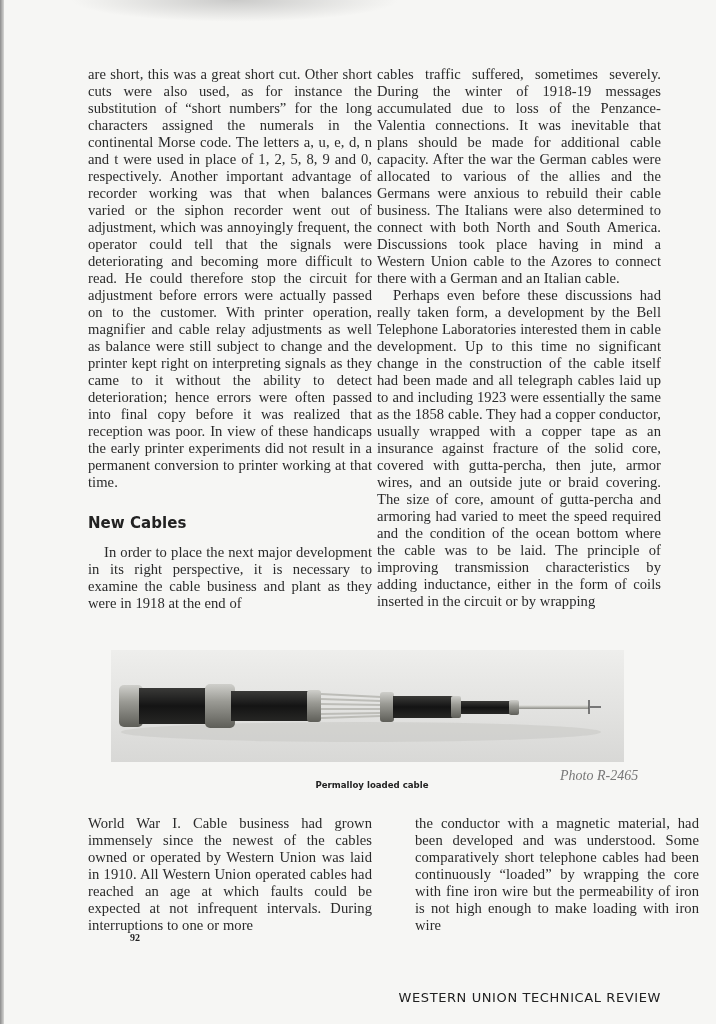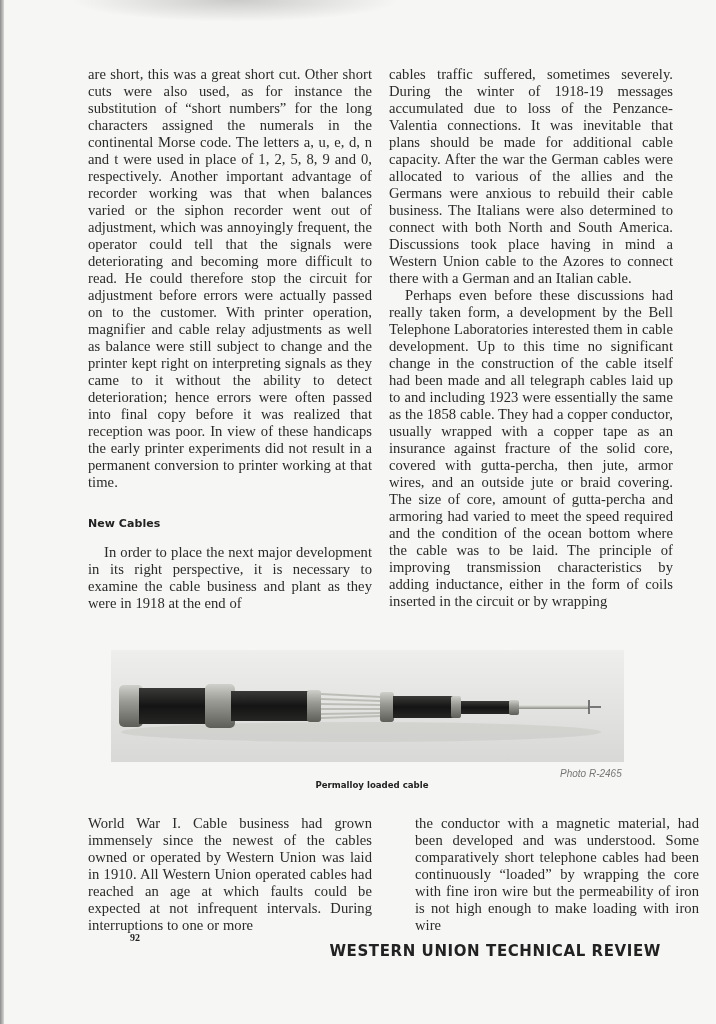--- a/index.html
+++ b/index.html
@@ -21,57 +21,57 @@
   .column {
     position: absolute;
     width: 284px;
     font-family: "Liberation Serif", "DejaVu Serif", serif;
     font-size: 14.6px;
     line-height: 17px;
     text-align: justify;
     letter-spacing: 0.05px;
   }
   .col-left-top { left: 88px; top: 66px; }
-  .col-right-top { left: 389px; top: 66px; }
+  .col-right-top { left: 377px; top: 66px; }
   .col-left-bottom { left: 88px; top: 815px; }
   .col-right-bottom { left: 377px; top: 815px; margin-left: 38px; }
   .column p { margin: 0; }
   .indent { text-indent: 16px; }
   .section-heading {
     font-family: "DejaVu Sans", "Liberation Sans", sans-serif;
     font-weight: bold;
-    font-size: 11px;
+    font-size: 15px;
     margin: 24px 0 12px 0 !important;
     color: #222;
     text-align: left;
   }
   .figure {
     position: absolute; left: 111px; top: 650px; width: 513px; height: 112px;
     background: linear-gradient(#eeeeec, #e2e2e0 55%, #d8d8d6);
   }
   .figure svg { width: 100%; height: 100%; display: block; }
   .photo-credit {
     position: absolute; left: 560px; top: 768px;
-    font-family: Liberation Sans, sans-serif; font-style: italic;
-    font-size: 10px; color: #777;
+    font-family: Liberation Serif, serif; font-style: italic;
+    font-size: 14px; color: #777;
   }
   .caption {
     position: absolute; left: 0; width: 716px; top: 780px;
     text-align: center;
     font-family: "DejaVu Sans", "Liberation Sans", sans-serif;
     font-weight: bold; font-size: 8.6px; color: #222;
     padding-left: 14px;
   }
   .page-number {
     position: absolute; left: 88px; top: 932px;
     font-family: Liberation Serif, serif; font-weight: bold; font-size: 10px; color: #222; margin-left: 42px;
   }
   .footer-title {
-    position: absolute; right: 55px; top: 942px;
-    font-family: "DejaVu Sans", sans-serif; font-weight: bold; font-size: 15px;
+    position: absolute; right: 55px; top: 990px;
+    font-family: "DejaVu Sans", sans-serif; font-weight: normal; font-size: 13px;
     letter-spacing: 0.6px; color: #222;
   }
 </style>
 </head>
 <body>
 
 <div class="page-edge-left"></div>
 <div class="top-shadow"></div>
 
 <div class="column col-left-top">

